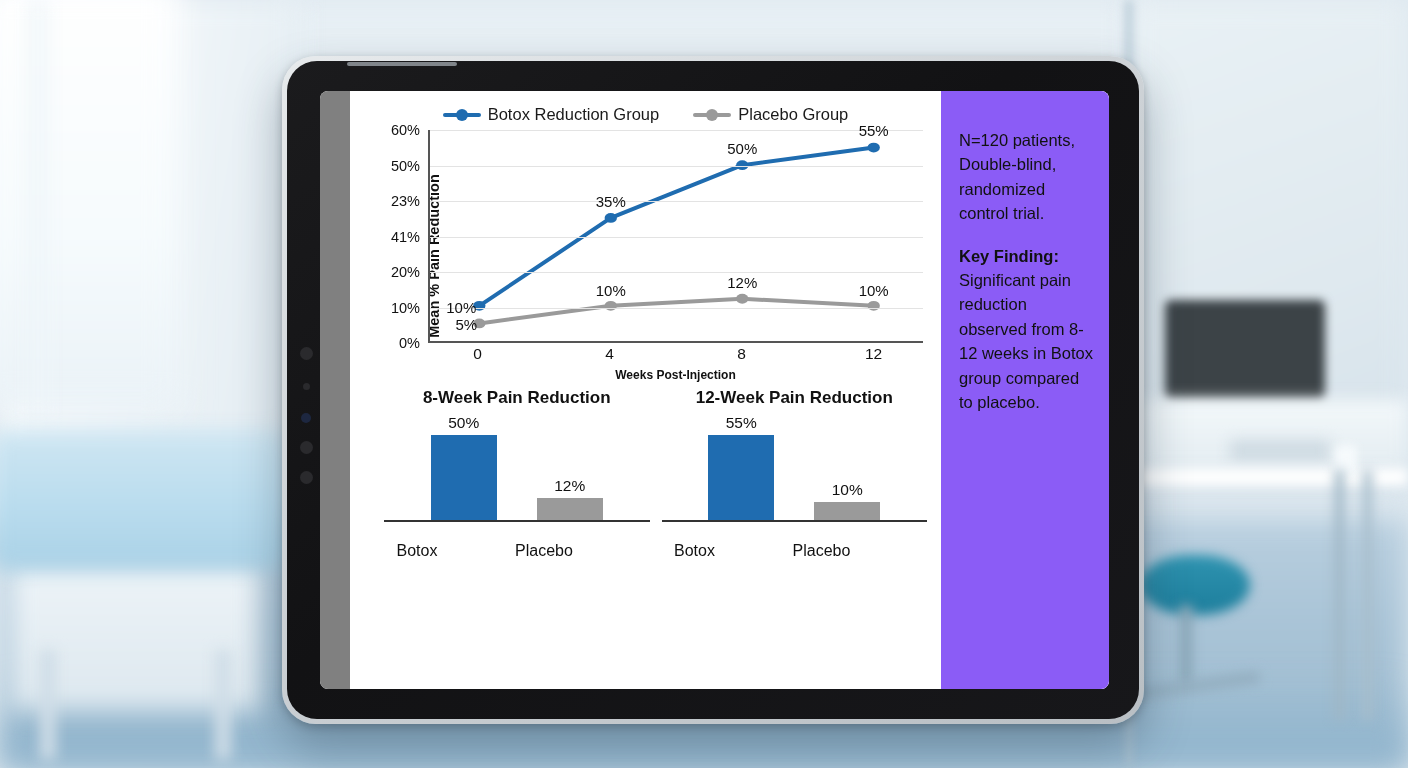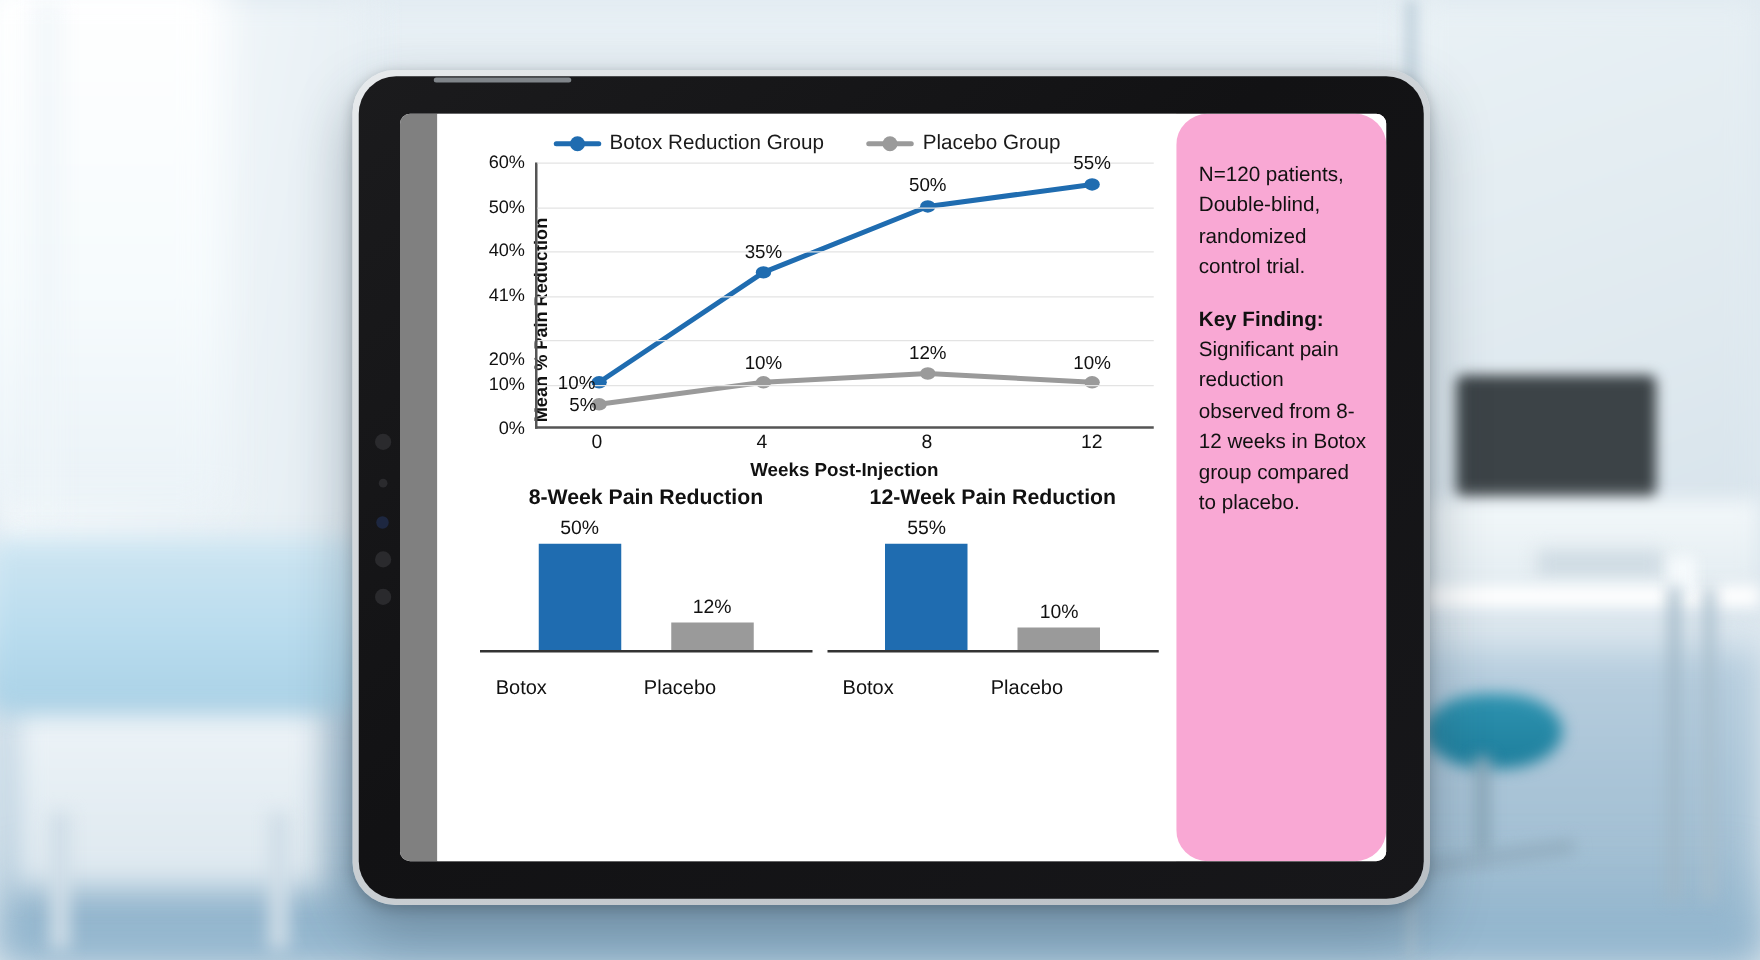--- a/index.html
+++ b/index.html
@@ -98,21 +98,21 @@
 
   
   .hdr { background:#1f6cb0; padding:11px 14px 14px; text-align:center; flex:0 0 auto; }
   .hdr-title { color:#fff; font-size:30px; font-weight:bold; letter-spacing:.4px;
     line-height:1.12; }
   .hdr-sub { color:#fff; font-size:24px; font-weight:400; margin-top:5px; line-height:1.15; }
 
   
   .body-row { flex:1; display:flex; min-height:0; }
   .charts-col { flex:1; position:relative; background:#fff; }
-  .side-col { flex:0 0 168px; background:#f9a8d4; padding:37px 14px 10px 18px;border-radius:25px; }
+  .side-col { flex:0 0 168px; background:#8b5cf6; padding:37px 14px 10px 18px; }
 
   
   .legend { display:flex; justify-content:center; gap:34px; padding:14px 0 4px; }
   .lg-item { display:flex; align-items:center; gap:7px; }
   .lg-line { width:38px; height:4px; border-radius:2px; position:relative; }
   .lg-line::after { content:""; position:absolute; left:50%; top:50%;
     transform:translate(-50%,-50%); width:12px; height:12px; border-radius:50%;
     background:inherit; }
   .lg-label { font-size:16.5px; color:#1a1a1a; }
 
@@ -123,21 +123,21 @@
     white-space:nowrap; }
   .yticks { position:absolute; left:22px; top:0; width:44px; height:213px; }
   .ytick { position:absolute; right:4px; font-size:14.5px; color:#111;
     transform:translateY(-50%); white-space:nowrap; }
   .plot { position:absolute; left:70px; right:0; top:0; height:213px;
     border-left:2px solid #555; border-bottom:2px solid #555; }
   .grid-l { position:absolute; left:0; right:0; height:1px; background:#e3e3e3; }
   .xticks { position:absolute; left:70px; right:0; top:215px; height:22px; }
   .xtick { position:absolute; font-size:15.5px; color:#111; transform:translateX(-50%); }
   .xaxis-label { position:absolute; left:70px; right:0; top:238px; text-align:center;
-    font-size:15px; font-weight:bold; color:#111; }
+    font-size:12px; font-weight:bold; color:#111; }
   .svgwrap { position:absolute; left:0; top:0; width:100%; height:100%; overflow:visible; }
   .dlabel { position:absolute; font-size:15px; color:#111; transform:translate(-50%,-100%);
     white-space:nowrap; }
   .dlabel-left { transform:translate(-110%,-50%); }
 
   
   .bars-row { display:flex; padding:6px 14px 0 34px; gap:12px; }
   .barblock { flex:1; }
   .bar-title { text-align:center; font-size:17px; font-weight:bold; color:#111;
     margin-bottom:6px; }
@@ -212,23 +212,23 @@
                 <span class="lg-line" id="lg1" style="background: rgb(154, 154, 154);"></span>
                 <span class="lg-label">Placebo Group</span>
               </div>
             </div>
 
             <div class="linechart">
               <div class="ylabel">Mean % Pain Reduction</div>
               <div class="yticks" id="yticks">
                   <div class="ytick" style="top: 213px;">0%</div>
                   <div class="ytick" style="top: 177.5px;">10%</div>
-                  <div class="ytick" style="top: 142px; margin-top: 16px;">20%</div>
+                  <div class="ytick" style="top: 142px;">20%</div>
                   <div class="ytick" style="top: 106.5px;">41%</div>
-                  <div class="ytick" style="top: 71px;">40%</div>
+                  <div class="ytick" style="top: 71px;">23%</div>
                   <div class="ytick" style="top: 35.5px;">50%</div>
                   <div class="ytick" style="top: 0px;">60%</div>
                 </div>
               <div class="plot" id="plot">
                 <svg class="svgwrap" id="lsvg" viewBox="0 0 400 213" preserveAspectRatio="none">
                     <polyline points="40,177.5 146.66666666666669,88.74999999999999 253.33333333333331,35.5 360,17.75" fill="none" stroke="#1f6cb0" stroke-width="4" stroke-linejoin="round" stroke-linecap="round" vector-effect="non-scaling-stroke"></polyline>
                     <circle cx="40" cy="177.5" r="5" fill="#1f6cb0"></circle>
                     <circle cx="146.66666666666669" cy="88.74999999999999" r="5" fill="#1f6cb0"></circle>
                     <circle cx="253.33333333333331" cy="35.5" r="5" fill="#1f6cb0"></circle>
                     <circle cx="360" cy="17.75" r="5" fill="#1f6cb0"></circle>

